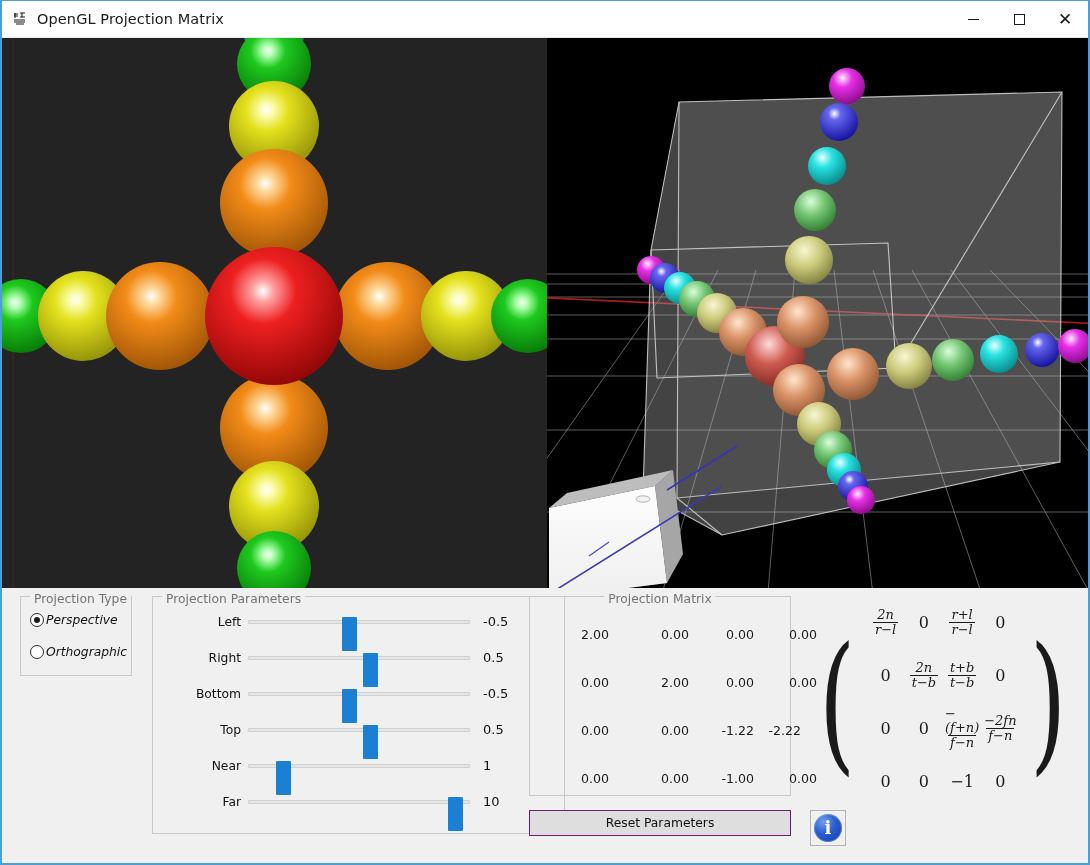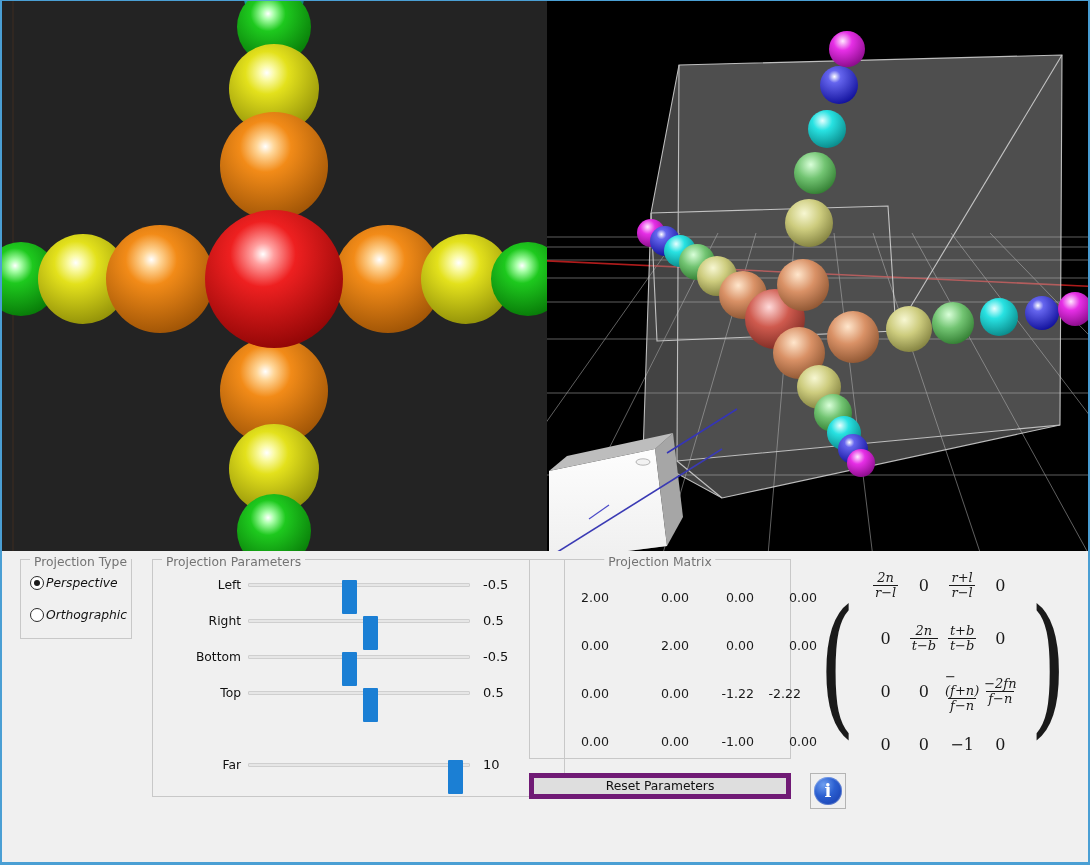--- a/index.html
+++ b/index.html
@@ -81,21 +81,21 @@
   }
   .slider-value {
     position: absolute; font-size: 13px; color: #111; line-height: 26px;
   }
 
   
   .matrix-cell {
     position: absolute; font-size: 12.6px; color: #1a1a1a; text-align: right;
   }
   .btn {
-    position: absolute; background: #dedede; border: 5px solid #701a75;
+    position: absolute; background: #dedede; border: 1px solid #701a75;
     font-size: 12.3px; color: #111; display: flex; align-items: center;
     justify-content: center; font-family: "DejaVu Sans", "Liberation Sans", sans-serif;
   }
   .info-btn {
     position: absolute; width: 36px; height: 36px; background: #f0f0f0;
     border: 1px solid #b4b4b4; display: flex; align-items: center; justify-content: center;
   }
   .info-circle {
     width: 28px; height: 28px; border-radius: 50%;
     background: radial-gradient(circle at 34% 28%, #6f9ff0 0%, #2b5fd0 42%, #1438a8 100%);
@@ -119,20 +119,40 @@
   .frac { display: inline-flex; flex-direction: column; align-items: center; line-height: 1.08; }
   .frac .num { font-size: 13px; padding: 0 2px; }
   .frac .den { font-size: 13px; padding: 0 2px; border-top: 1.1px solid #1a1a1a; }
   .plain { font-size: 16px; font-style: normal; font-family: "DejaVu Serif", serif; }
 </style>
 </head>
 <body>
 
 <div class="window">
 
+  <div class="titlebar">
+    <div class="title-icon">
+      <svg width="16" height="16" viewBox="0 0 16 16" aria-hidden="true">
+        <rect x="0" y="0" width="16" height="16" fill="#ffffff"></rect>
+        <path d="M2 3h4M2 5h4M3 2v5M8 2h5M10 2v4M8 6h5M2 9h11M2 11h11M4 13h8" stroke="#1a1a1a" stroke-width="1.1" fill="none"></path>
+      </svg>
+    </div>
+    <div class="title-text">OpenGL Projection Matrix</div>
+    <div class="win-buttons">
+      <div class="win-btn">
+        <span class="glyph-min"></span>
+      </div>
+      <div class="win-btn">
+        <span class="glyph-max"></span>
+      </div>
+      <div class="win-btn close">
+        <span class="glyph-close">✕</span>
+      </div>
+    </div>
+  </div>
 
   <div class="viewports">
 
     <div class="vp vp-left">
       <svg width="545" height="550" viewBox="0 0 545 550">
         <defs>
           <radialGradient id="gR" cx="42%" cy="32%" r="72%">
             <stop offset="0%" stop-color="#ffffff"></stop>
               <stop offset="11%" stop-color="#ff9f9f"></stop>
             <stop offset="33%" stop-color="#ee2020"></stop>
@@ -355,20 +375,27 @@
             </div>
             <div class="slider-value" style="left: 330px;">-0.5</div>
           </div>
           <div class="slider-row" style="top: 108px;">
             <div class="slider-label" style="right: auto; left: 0px; width: 88px;">Top</div>
             <div class="slider-track" style="left: 95px; width: 222px;">
               <div class="slider-handle" style="left: 114px;"></div>
             </div>
             <div class="slider-value" style="left: 330px;">0.5</div>
           </div>
+          <div class="slider-row" style="top: 144px;">
+            <div class="slider-label" style="right: auto; left: 0px; width: 88px;">Near</div>
+            <div class="slider-track" style="left: 95px; width: 222px;">
+              <div class="slider-handle" style="left: 27px;"></div>
+            </div>
+            <div class="slider-value" style="left: 330px;">1</div>
+          </div>
           <div class="slider-row" style="top: 180px;">
             <div class="slider-label" style="right: auto; left: 0px; width: 88px;">Far</div>
             <div class="slider-track" style="left: 95px; width: 222px;">
               <div class="slider-handle" style="left: 199px;"></div>
             </div>
             <div class="slider-value" style="left: 330px;">10</div>
           </div>
         </div>
     </div>
 

